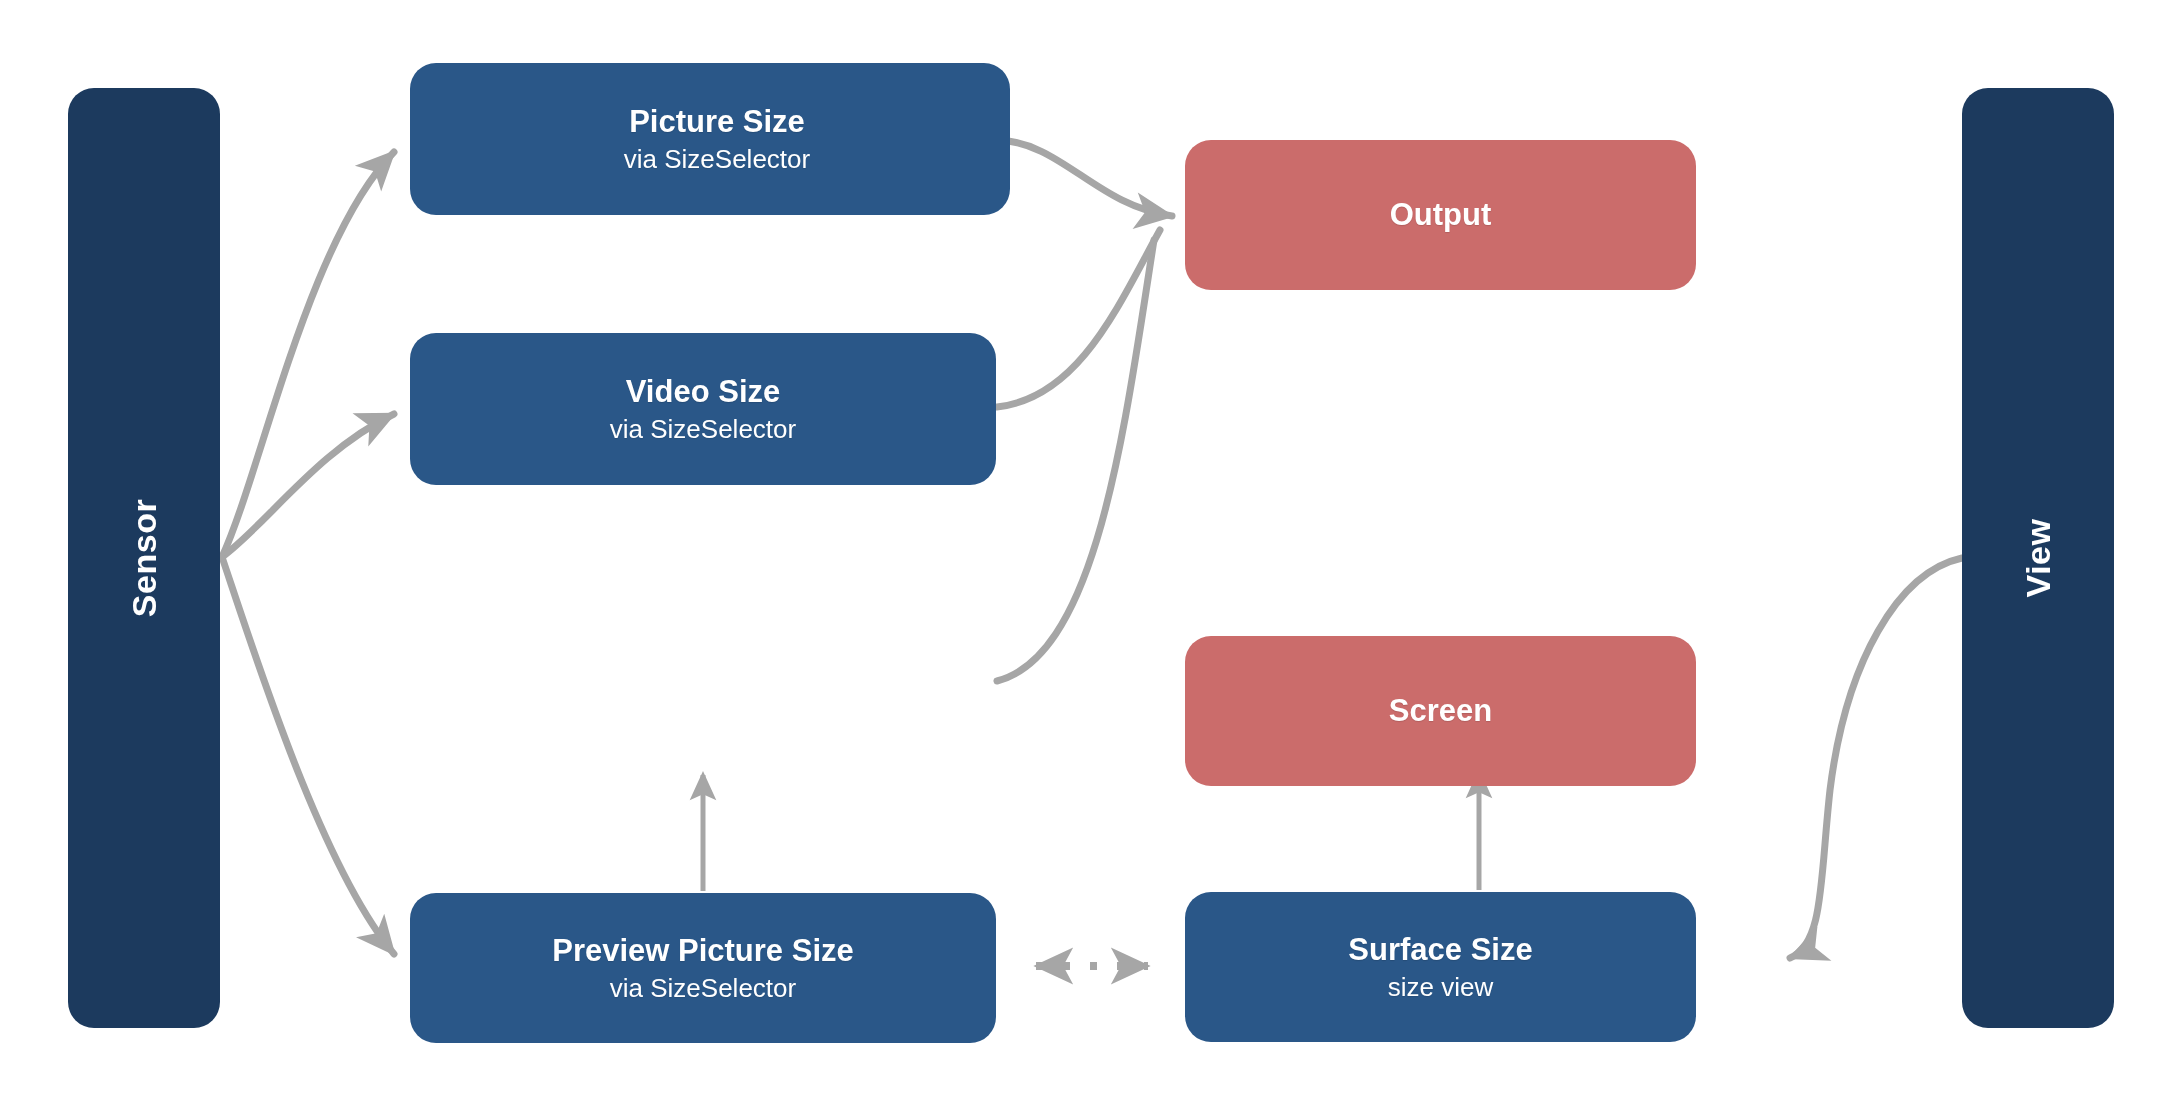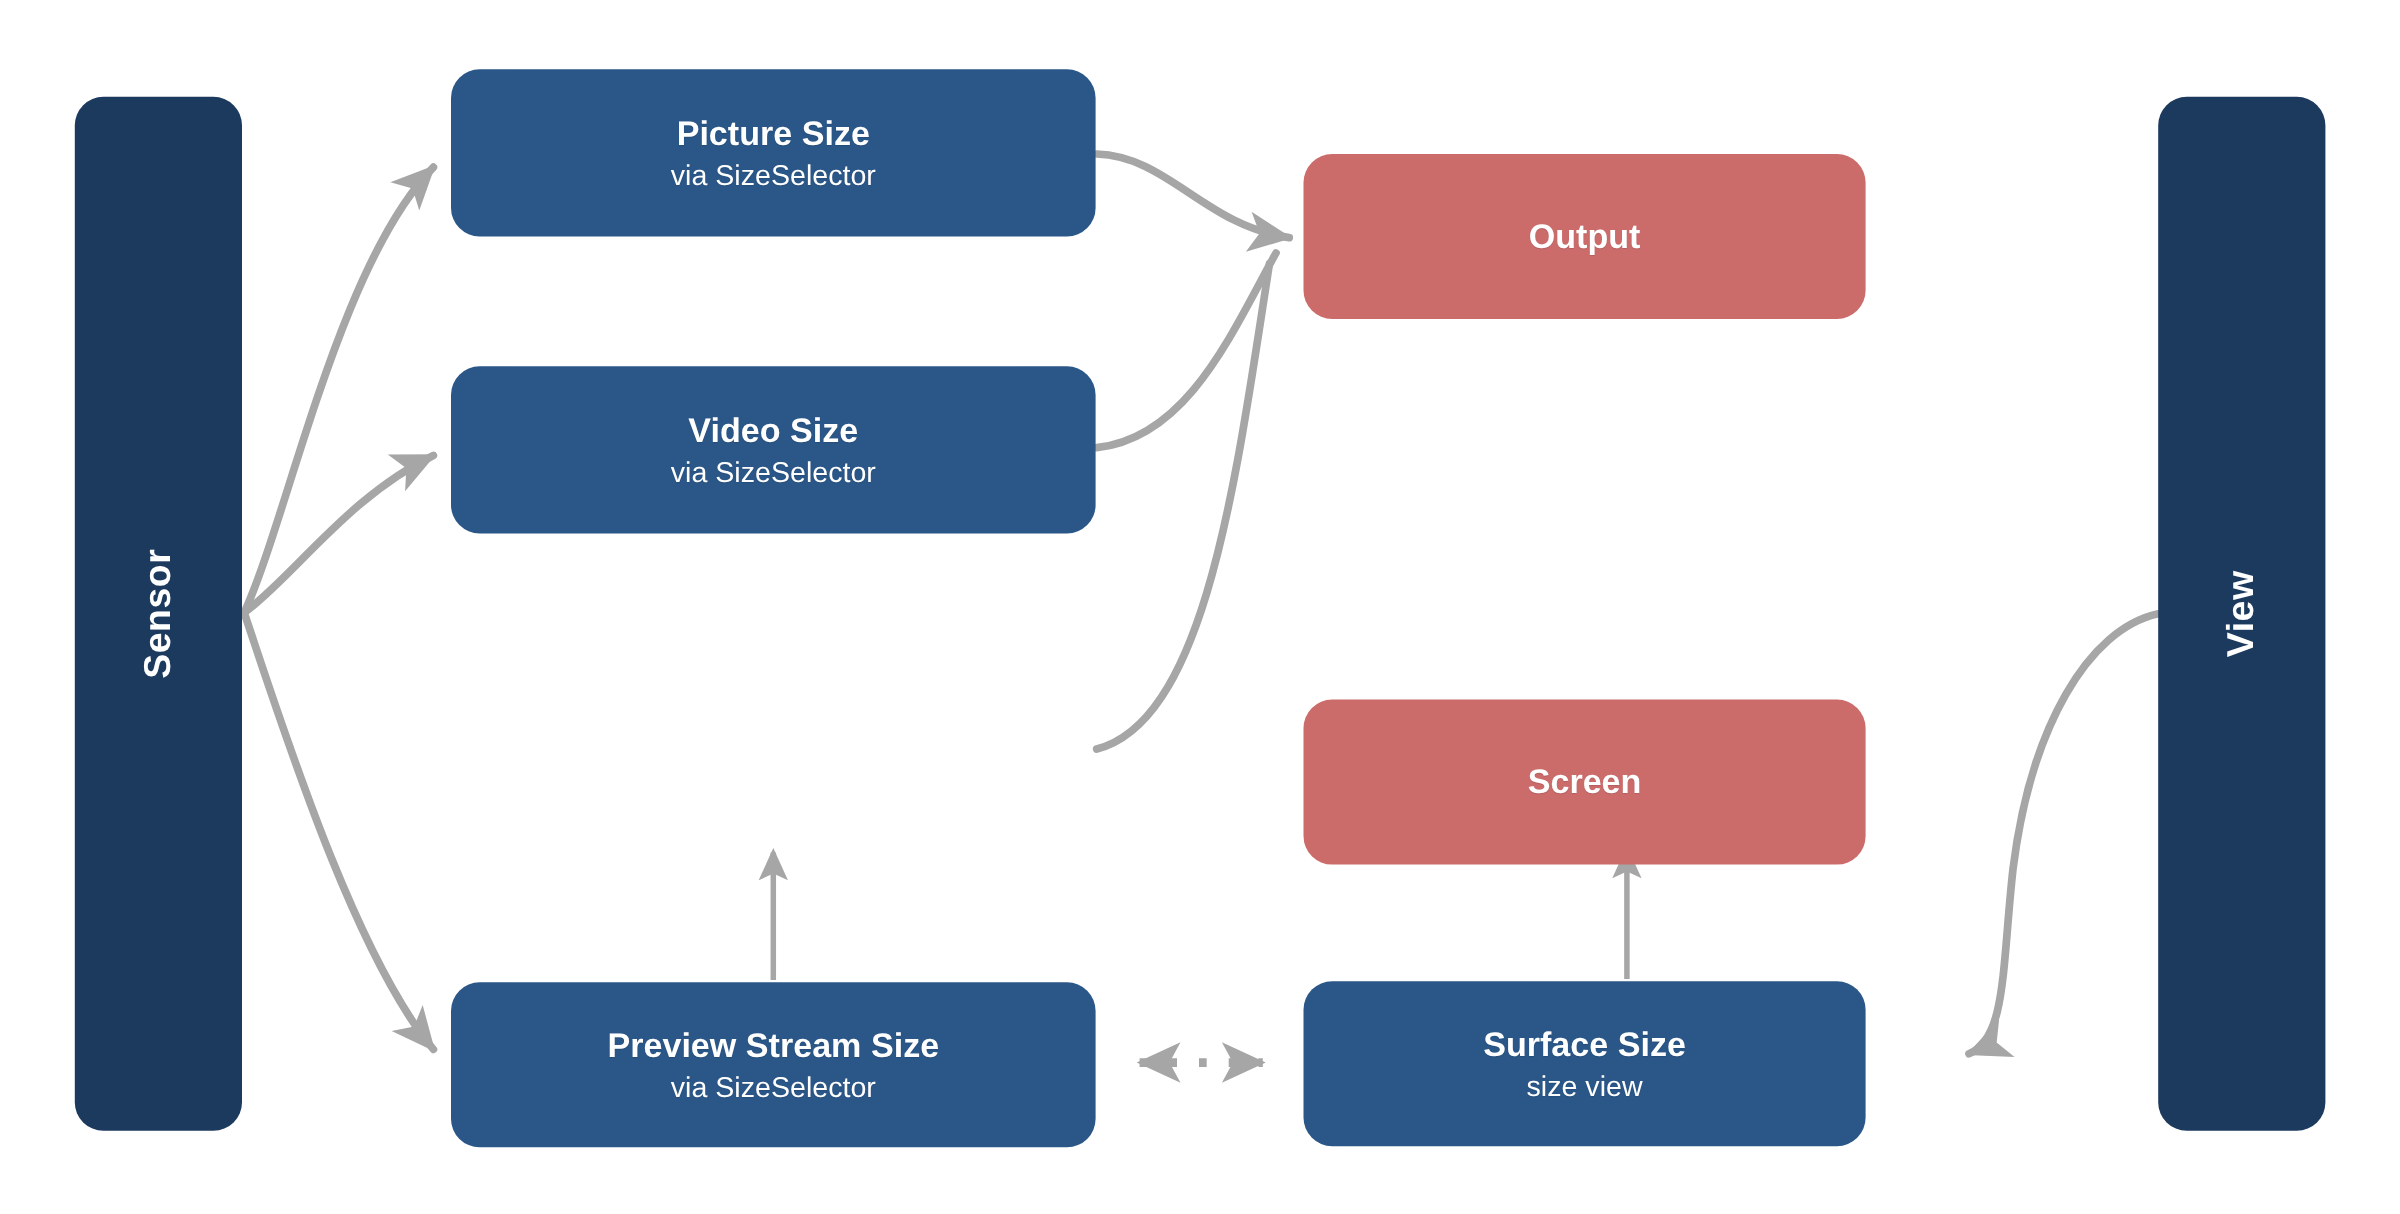--- a/index.html
+++ b/index.html
@@ -31,21 +31,21 @@
     display:flex;flex-direction:column;align-items:center;justify-content:center;
     color:#ffffff;text-align:center;
   }
   .node .title{font-size:31px;font-weight:700;line-height:40px;text-shadow:0 1px 1px rgba(0,0,0,0.12);}
   .node .subtitle{font-size:26px;font-weight:400;line-height:34px;text-shadow:0 1px 1px rgba(0,0,0,0.10);}
   .node.blue{background:#2a5788;}
   .node.lightblue{background:#4b86c5;}
   .node.red{background:#cb6c6b;}
   .col-left{left:410px;width:586px;height:152px;}
   .col-right{left:1185px;width:511px;height:150px;}
-  #node-picture{top:63px;}
+  #node-picture{top:63px;padding-left:14px;}
   #node-video{top:333px;}
   #node-snapshot{top:612px;}
   #node-preview{top:893px;height:150px;}
   #node-output{top:140px;}
   #node-screen{top:636px;}
   #node-surface{top:892px;}
 </style>
 </head>
 <body>
 
@@ -89,21 +89,21 @@
     <div class="subtitle">via SizeSelector</div>
   </div>
 
   <div class="node blue col-left" id="node-video">
     <div class="title">Video Size</div>
     <div class="subtitle">via SizeSelector</div>
   </div>
 
 
   <div class="node blue col-left" id="node-preview">
-    <div class="title">Preview Stream Size</div>
+    <div class="title">Preview Picture Size</div>
     <div class="subtitle">via SizeSelector</div>
   </div>
 
   <div class="node red col-right" id="node-output">
     <div class="title">Output</div>
   </div>
 
   <div class="node red col-right" id="node-screen">
     <div class="title">Screen</div>
   </div>

